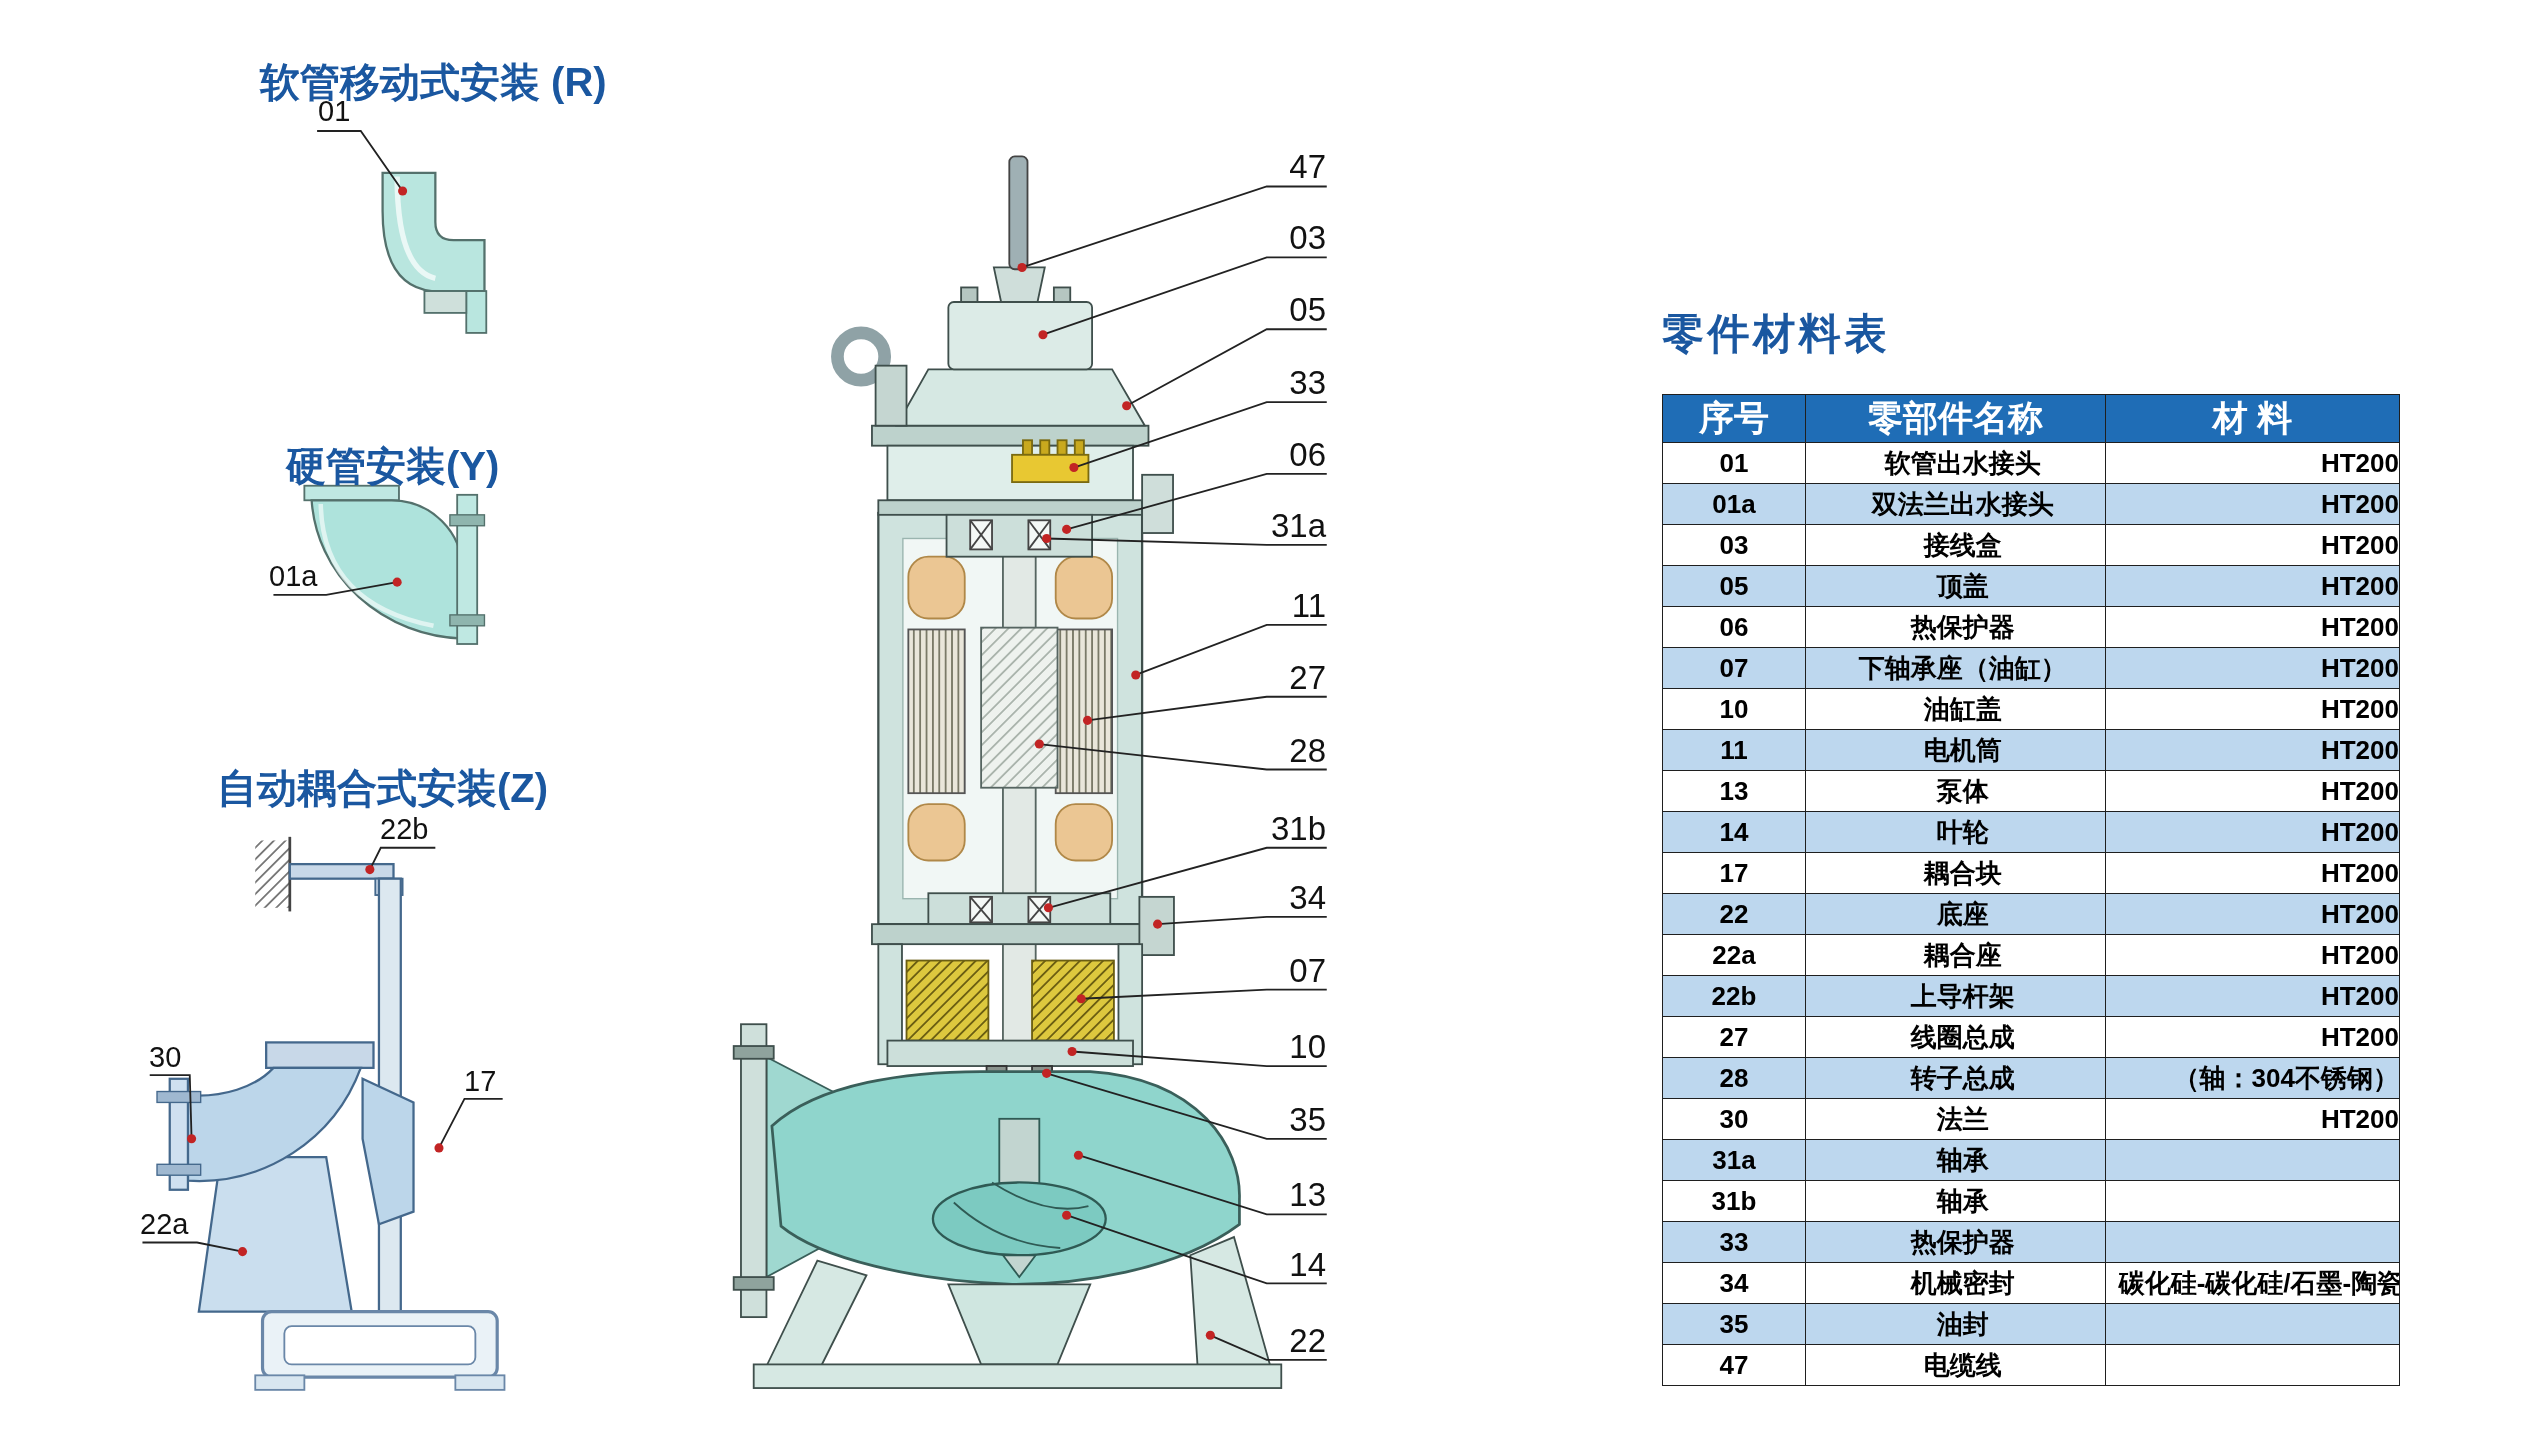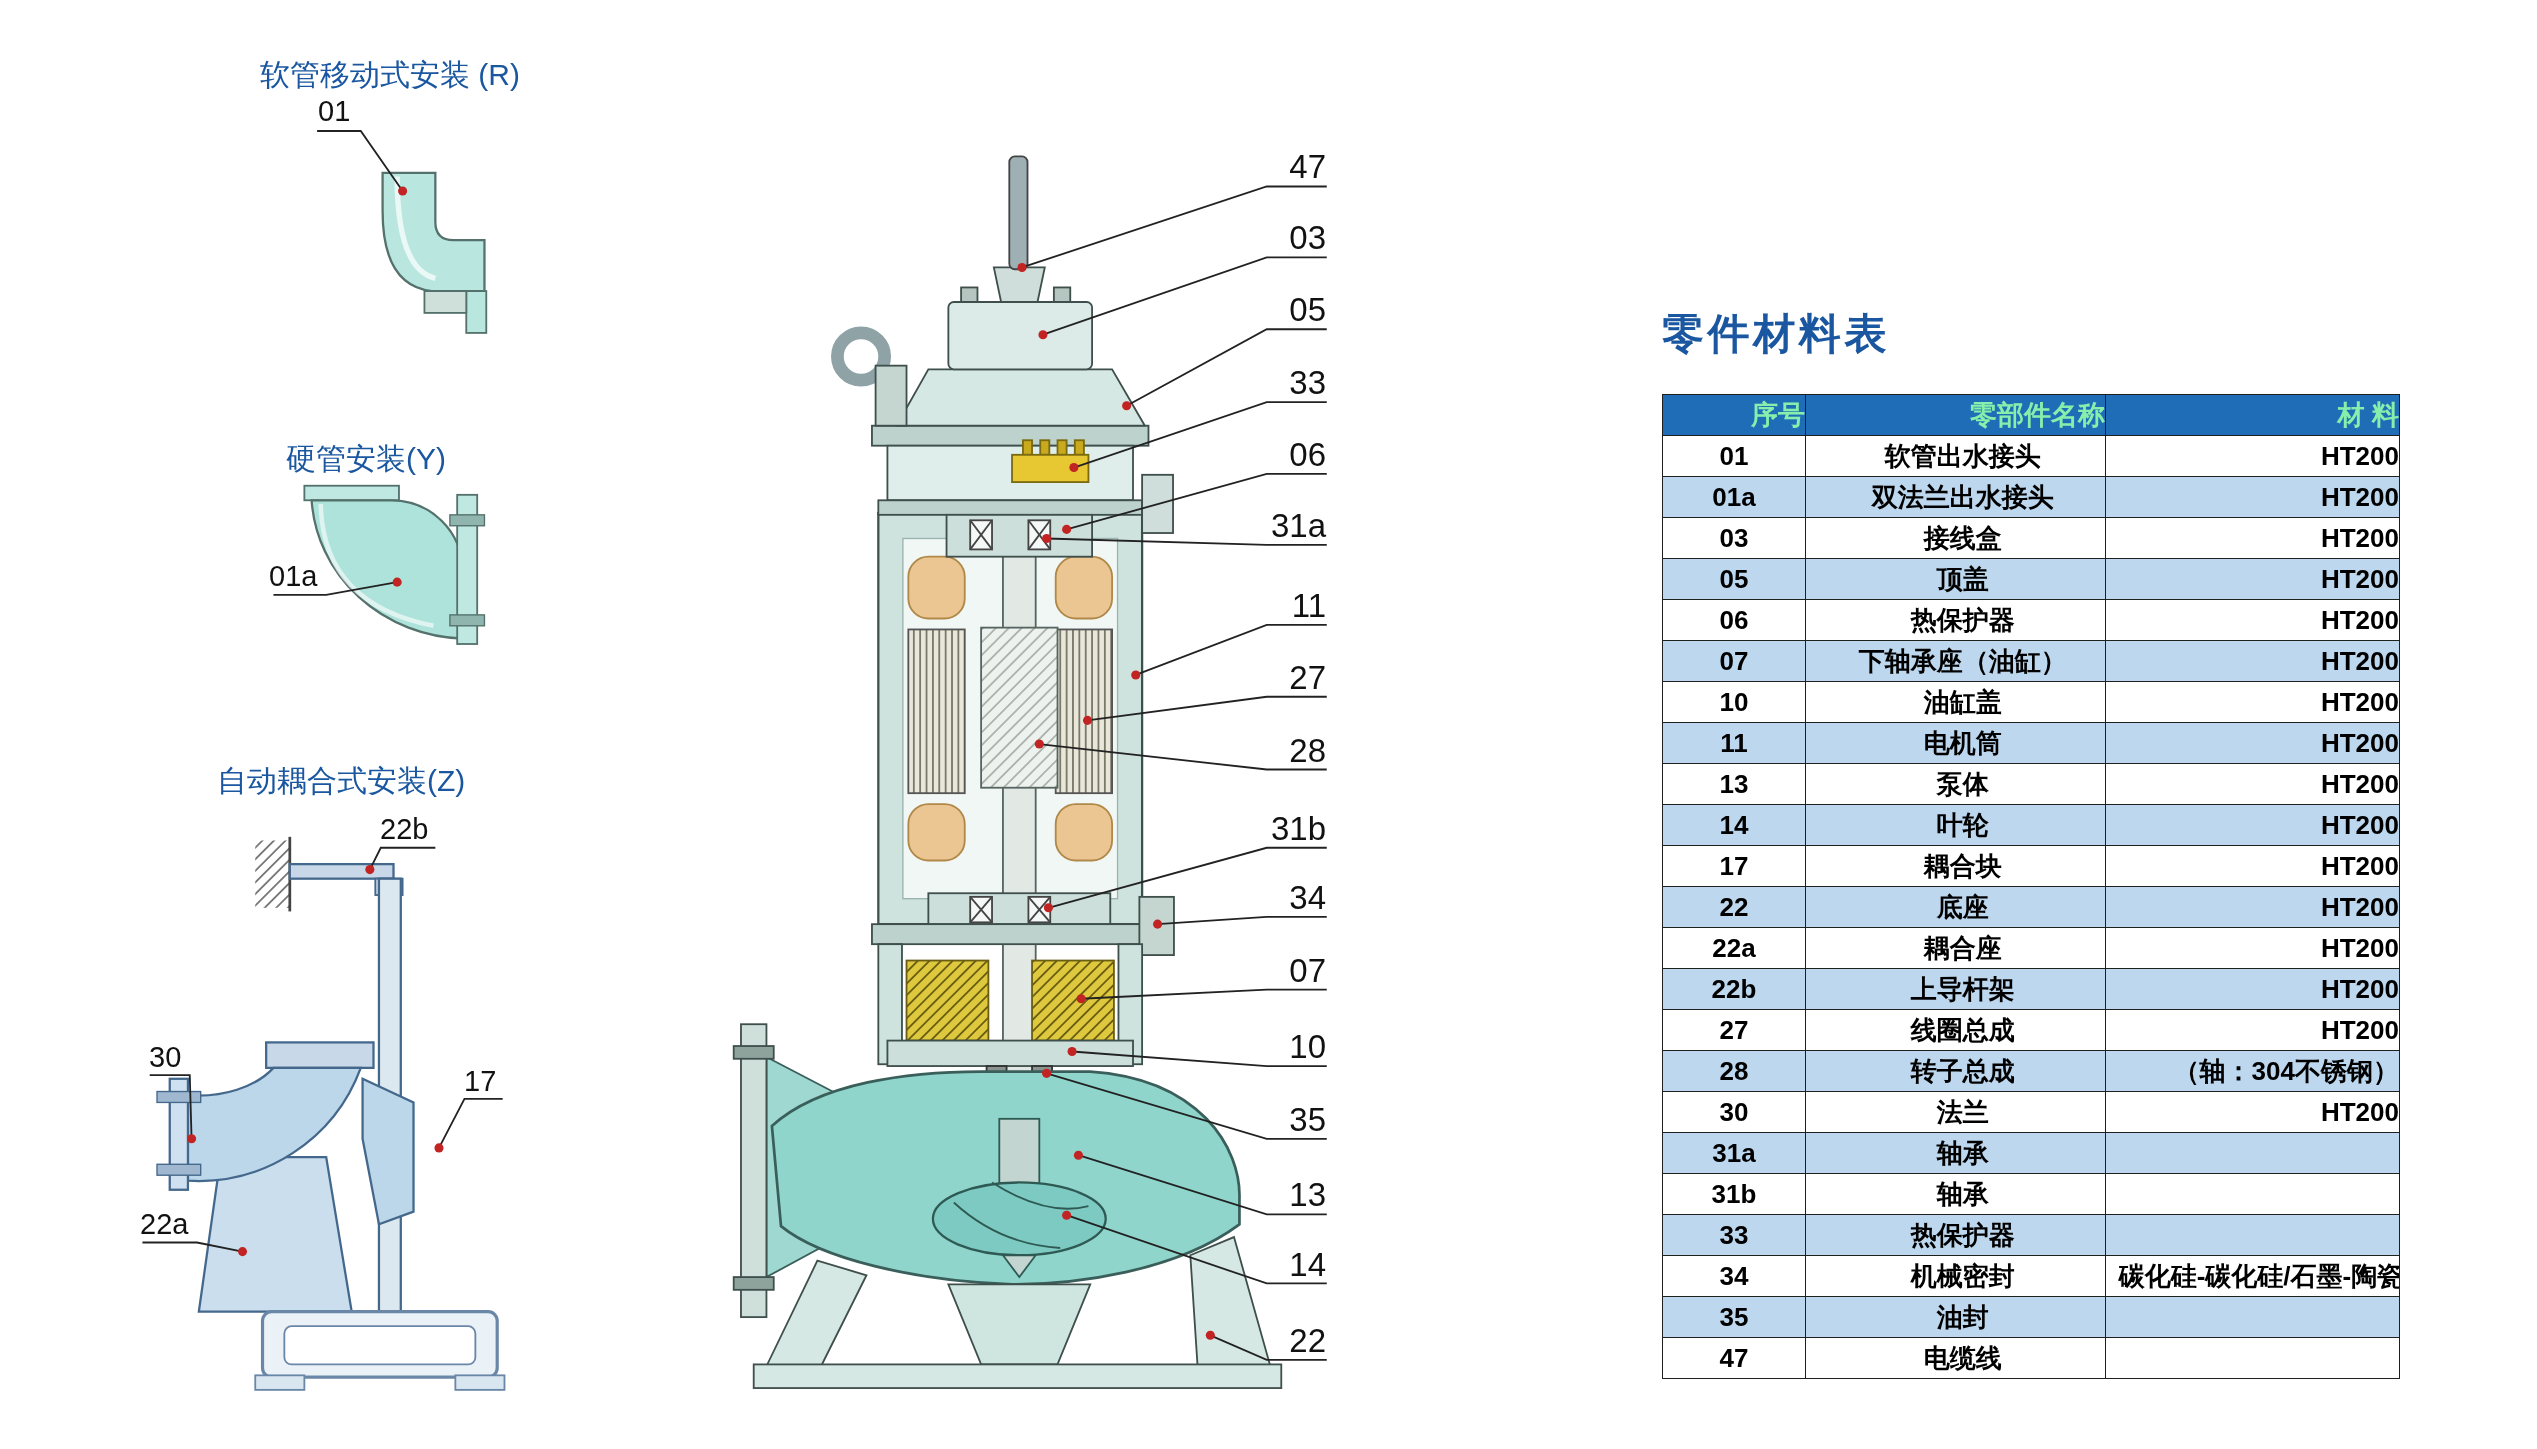--- a/index.html
+++ b/index.html
@@ -1,26 +1,26 @@
 <!DOCTYPE html>
 <html style="--accent: #1a57a0; --hdr-bg: #1f6db6; --alt-row: #bdd7ee;font-size:14.6px"><head>
 <meta charset="utf-8">
 <style>
   *{margin:0;padding:0;box-sizing:border-box}
   html,body{width:2538px;height:1449px}
   body{position:relative;background:#fff;font-family:"Liberation Sans","DejaVu Sans",sans-serif;overflow:hidden}
   #draw{position:absolute;left:0;top:0;z-index:1}
-  .diagram-title{position:absolute;z-index:3;font-size:30px;font-weight:normal;color:var(--accent,#1a57a0);white-space:nowrap}
+  .diagram-title{position:absolute;z-index:3;font-size:40px;font-weight:bold;color:var(--accent,#1a57a0);white-space:nowrap}
   .part-label{position:absolute;z-index:3;font-size:29px;color:#111;white-space:nowrap}
   .callout{position:absolute;z-index:3;left:1260px;width:66px;height:40px;text-align:right;font-size:33px;color:#111}
   #table-title{position:absolute;z-index:3;left:1662px;top:306px;width:737px;text-align:left;
                font-size:42px;font-weight:bold;color:var(--accent,#1a57a0);letter-spacing:3.6px}
   #parts-table{position:absolute;z-index:3;left:1662px;top:394px;width:737px;border-collapse:collapse;table-layout:fixed}
   #parts-table th,#parts-table td{border:0.9px solid #1f1f1f;height:41px;font-weight:bold;overflow:hidden;white-space:nowrap}
-  #parts-table th{background:var(--hdr-bg,#1f6db6);color:#86efac;font-size:27px;text-align:right}
+  #parts-table th{background:var(--hdr-bg,#1f6db6);color:#ffffff;font-size:35px;text-align:center}
   #parts-table td{font-size:26px;color:#000;background:#fff}
   #parts-table tr.alt td{background:var(--alt-row,#bdd7ee)}
   .col-no{width:143px;text-align:center}
   .col-name{width:300px;text-align:center;padding-left:14.6px}
   .col-mat{width:294px;text-align:right;padding-left:12.7px}
   th.col-name,th.col-mat{padding-left:0;text-align:center}
   td.long{font-size:20px}
 </style>
 </head>
 <body>

